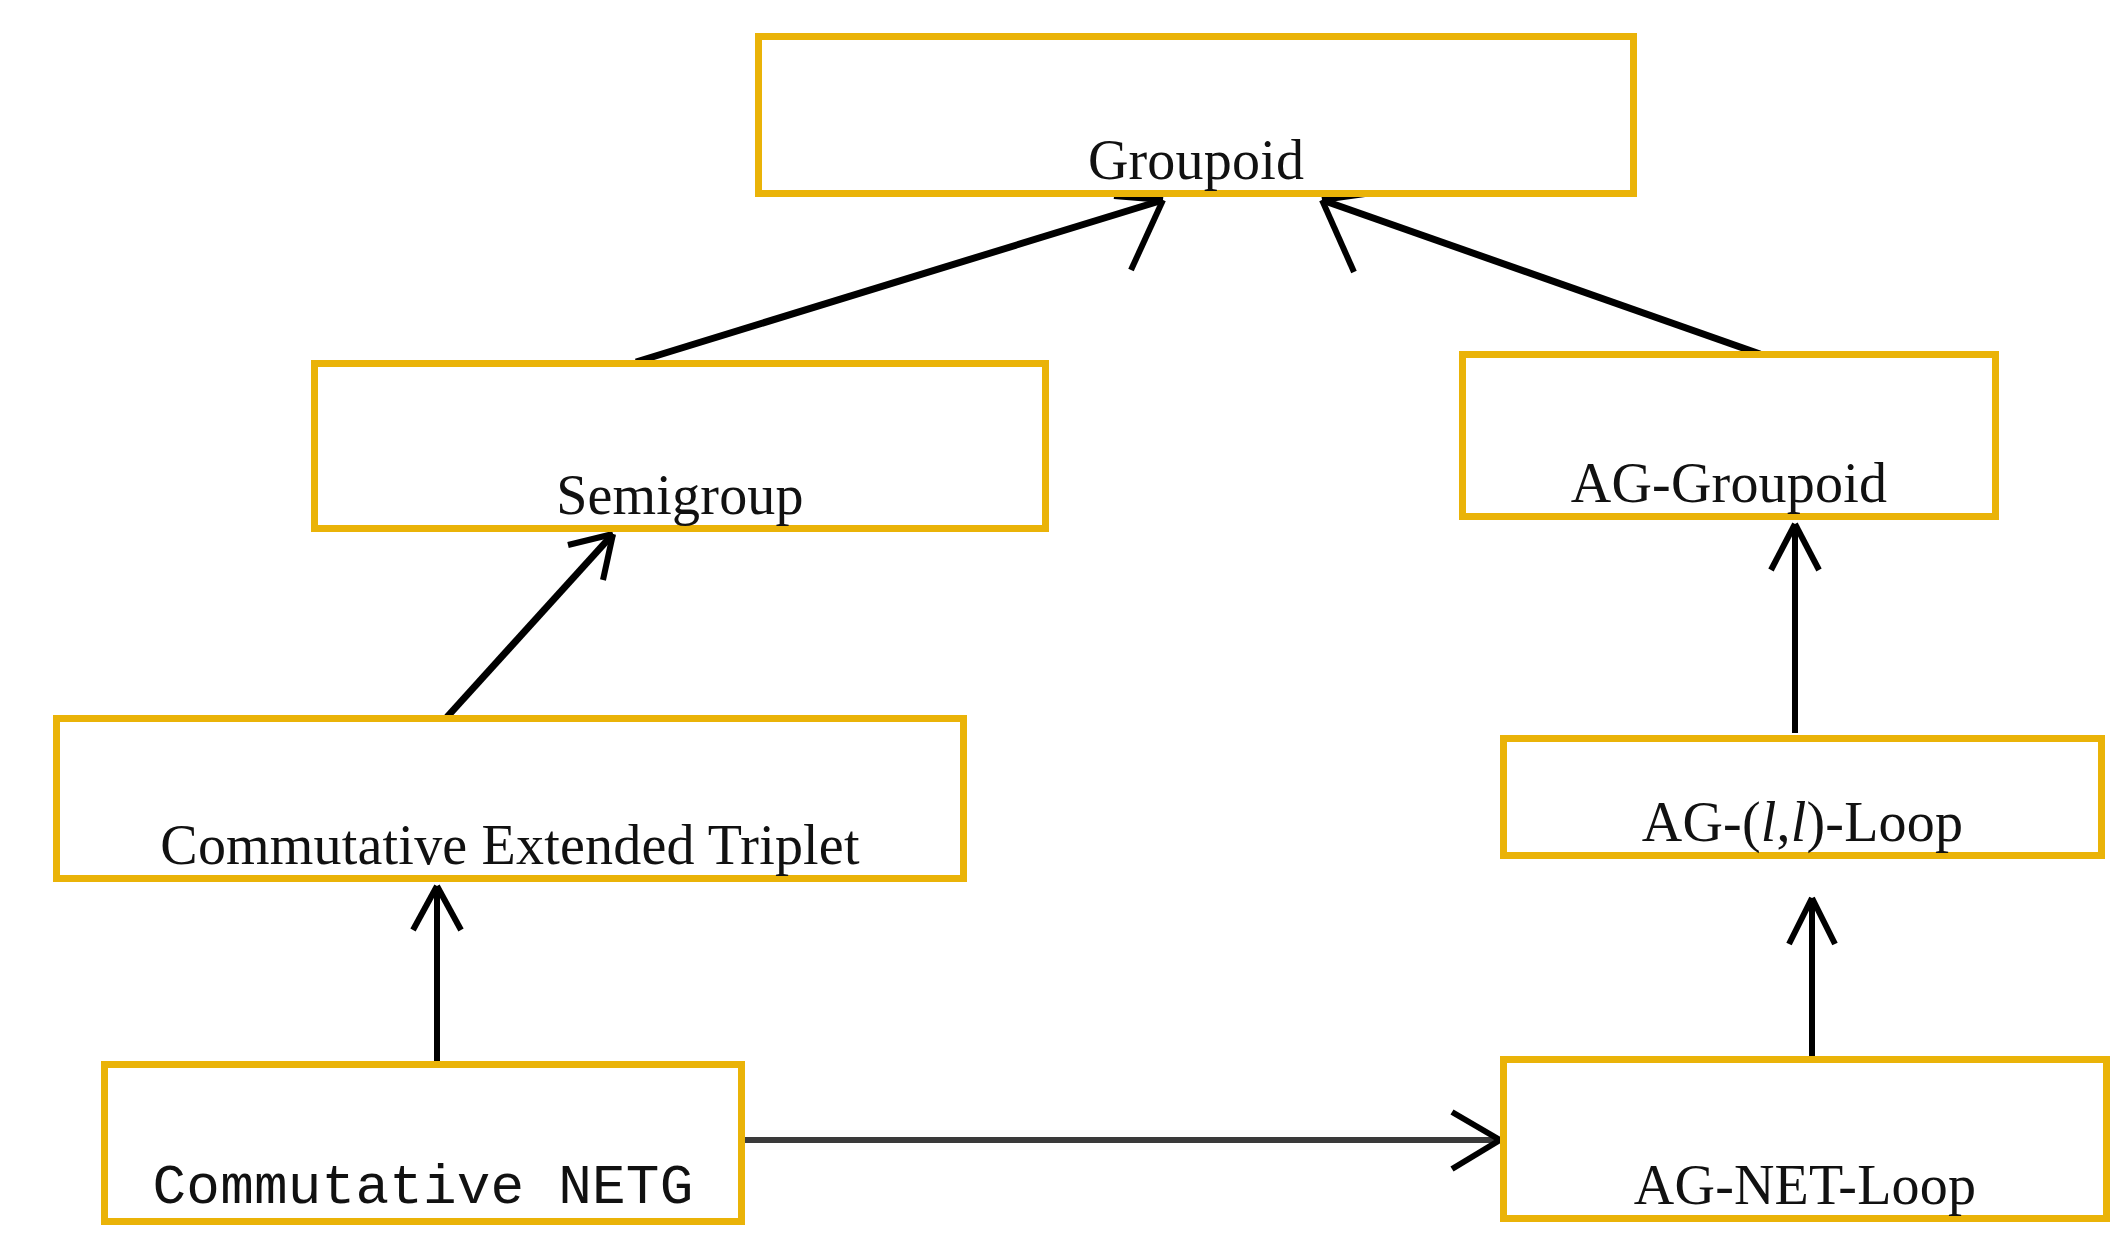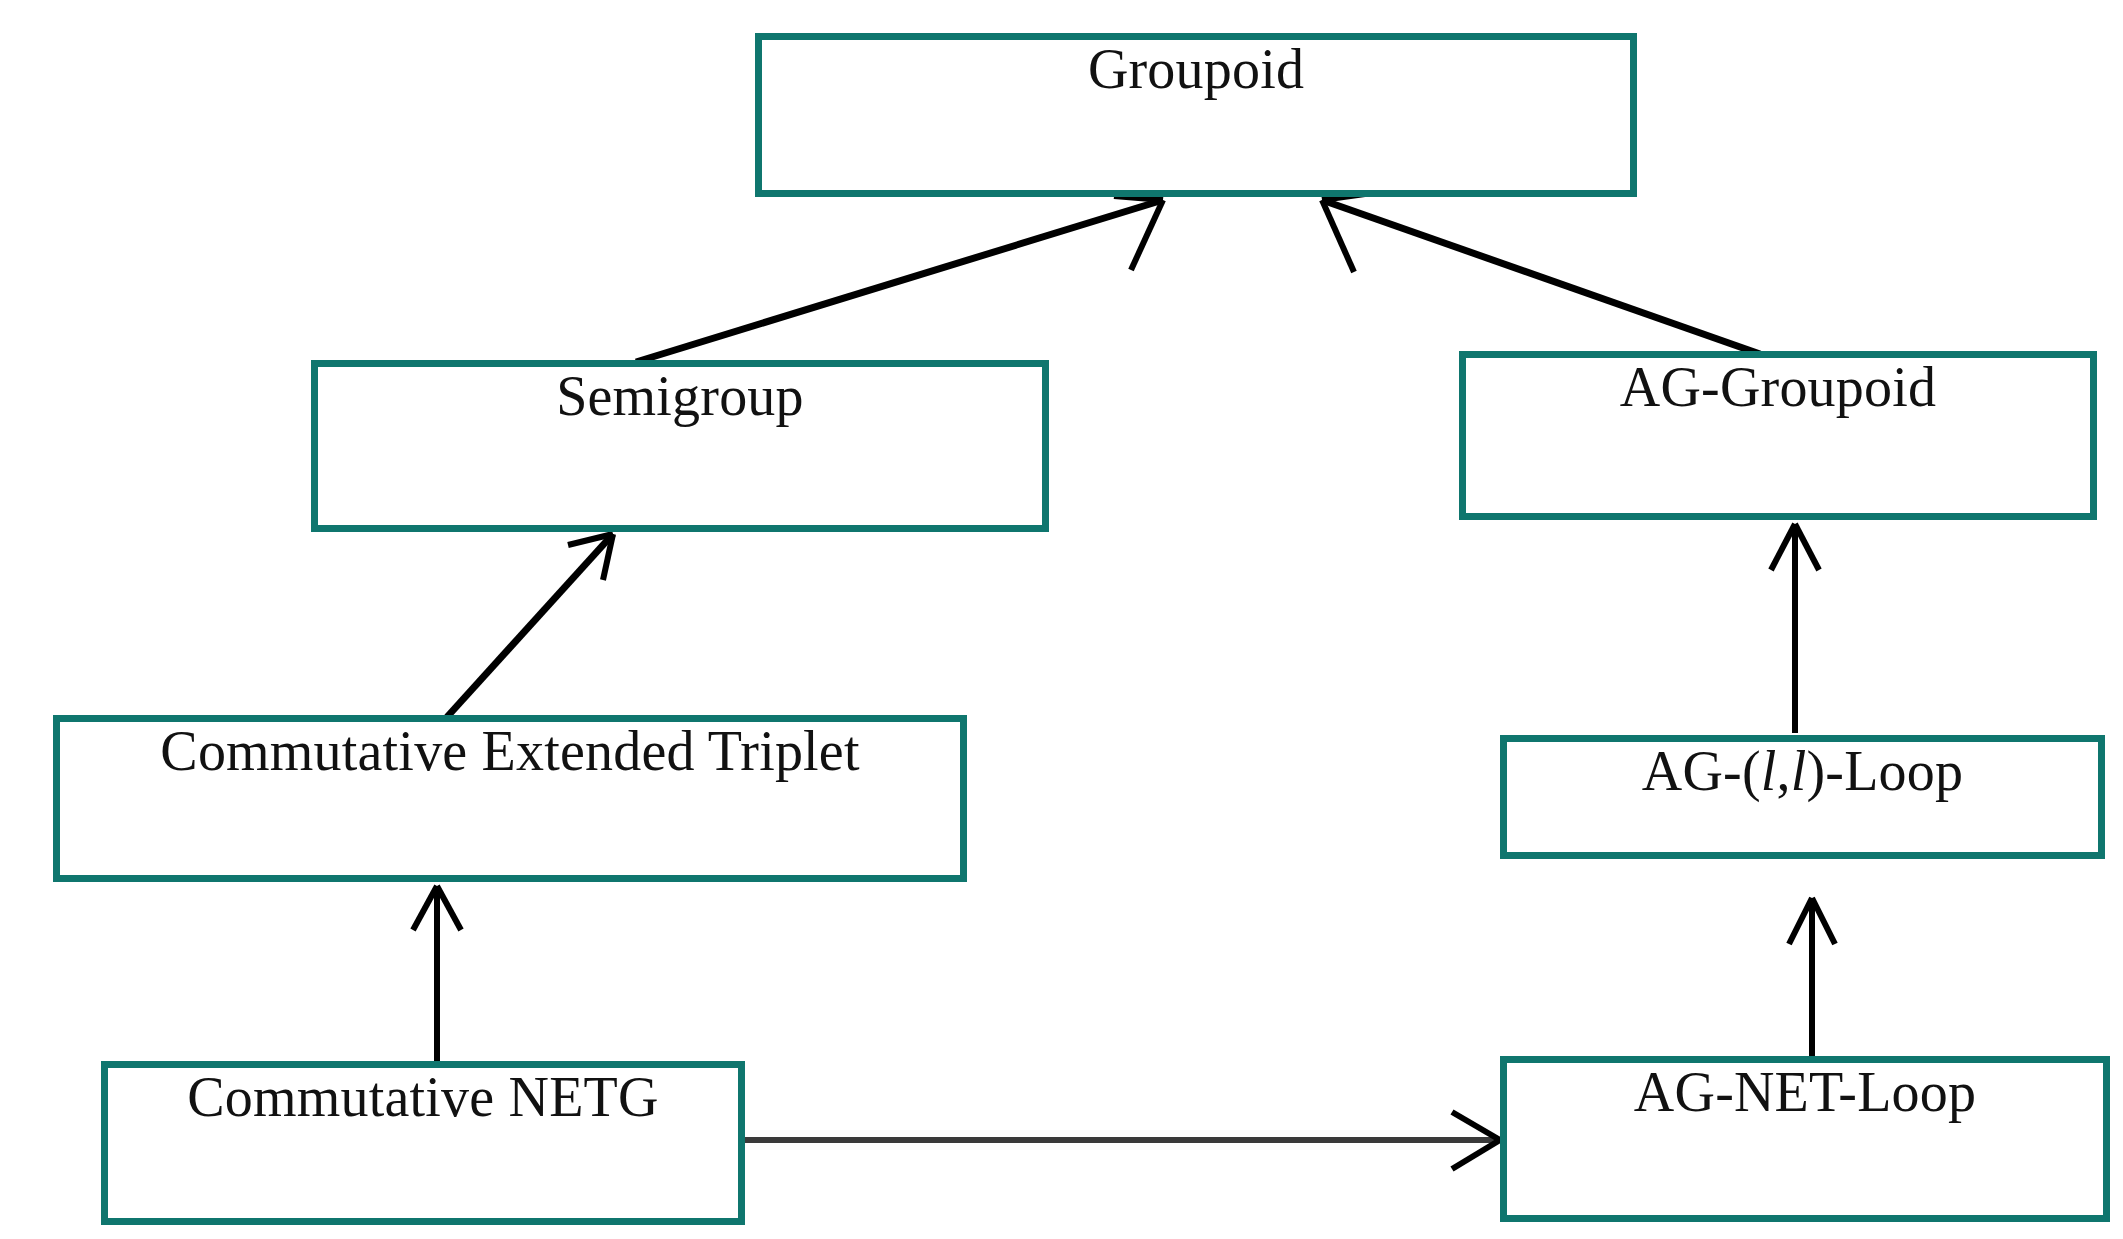--- a/index.html
+++ b/index.html
@@ -12,23 +12,23 @@
     width: 2123px;
     height: 1239px;
     background: #ffffff;
     overflow: hidden;
     font-family: "Liberation Serif", "DejaVu Serif", serif;
   }
   .node {
     position: absolute;
     box-sizing: border-box;
     background: #ffffff;
-    border: 7px solid #0f766e;
+    border: 7px solid #eab308;
     display: flex;
-    align-items: flex-start;
+    align-items: flex-end;
     justify-content: center;
     z-index: 3;
   }
   .node-label {
     font-size: 56px;
     line-height: 1.05;
     color: #111111;
     white-space: nowrap;
     letter-spacing: 0.2px;
   }
@@ -38,24 +38,24 @@
     left: 0;
     top: 0;
     width: 2123px;
     height: 1239px;
     z-index: 1;
     pointer-events: none;
   }
   
   #node-groupoid      { left: 755px;  top: 33px;   width: 882px; height: 164px; }
   #node-semigroup     { left: 311px;  top: 360px;  width: 738px; height: 172px; }
-  #node-ag-groupoid   { left: 1459px; top: 351px;  width: 638px; height: 169px; }
+  #node-ag-groupoid   { left: 1459px; top: 351px;  width: 540px; height: 169px; }
   #node-net           { left: 53px;   top: 715px;  width: 914px; height: 167px; }
   #node-ag-ll-loop    { left: 1500px; top: 735px;  width: 605px; height: 124px; }
-  #node-comm-netg     { left: 101px;  top: 1061px; width: 644px; height: 164px; }
+  #node-comm-netg     { left: 101px;  top: 1061px; width: 644px; height: 164px; font-family: Liberation Mono, monospace; }
   #node-ag-net-loop   { left: 1500px; top: 1056px; width: 610px; height: 166px; }
 </style>
 </head>
 <body>
 
 <div id="canvas">
 
   <svg id="edges" viewBox="0 0 2123 1239" xmlns="http://www.w3.org/2000/svg">
 
     <g>

